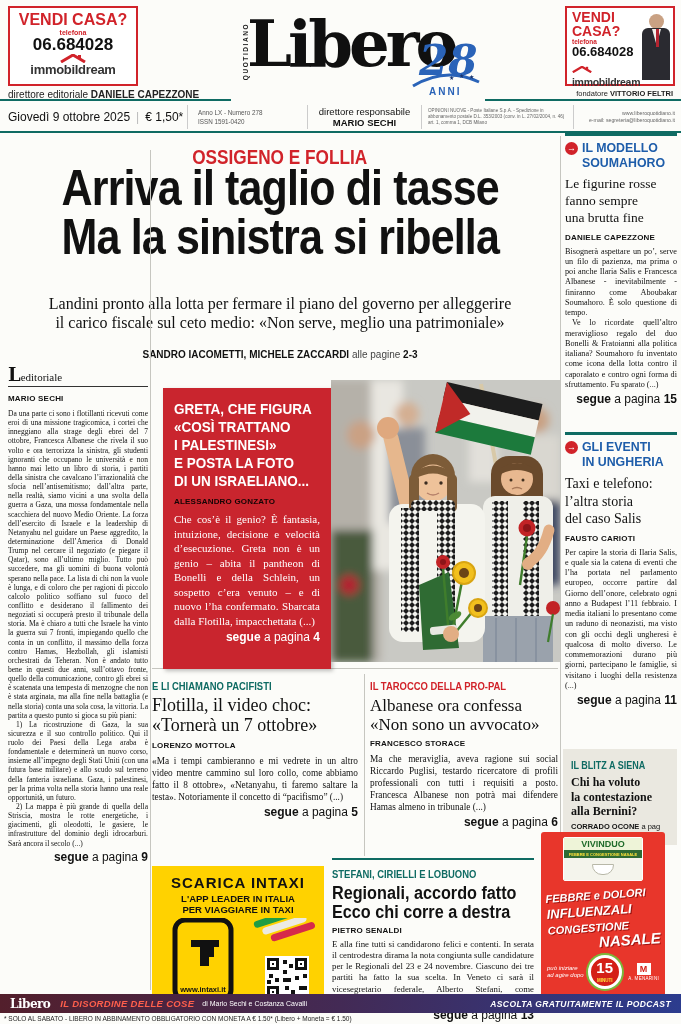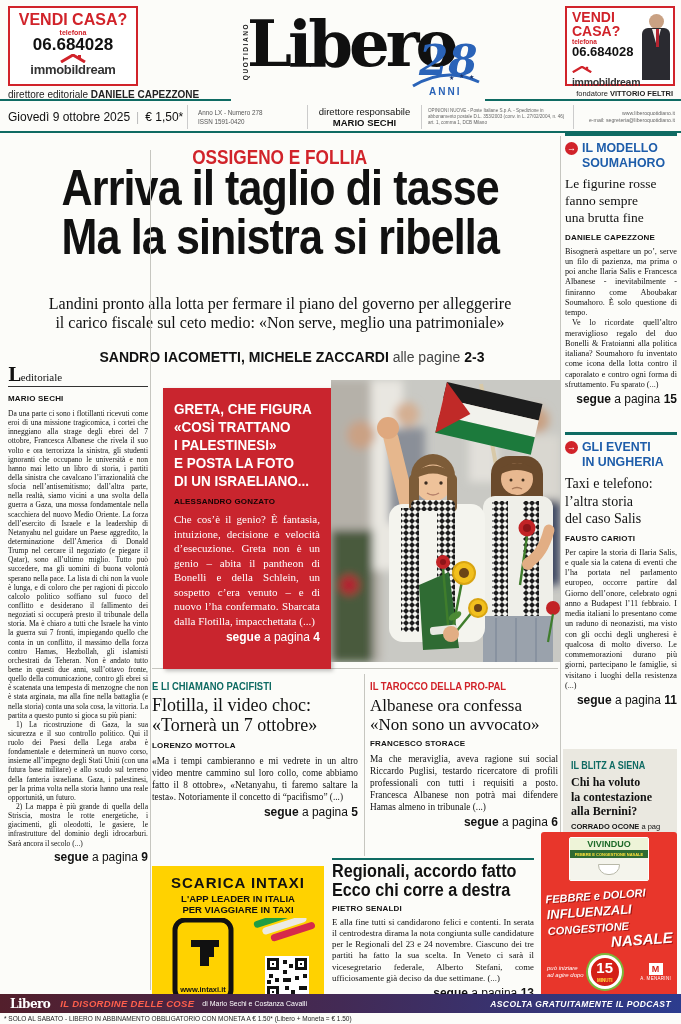--- a/index.html
+++ b/index.html
@@ -111,21 +111,21 @@
 
   <div class="abs cx" style="left:0;top:164px;width:560px;line-height:.98;">
     <span class="sqz sans" style="font-weight:bold;font-size:50px;letter-spacing:-1px;">Arriva il taglio di tasse</span><br>
     <span class="sqz sans" style="font-weight:bold;font-size:50px;letter-spacing:-1px;">Ma la sinistra si ribella</span>
   </div>
   <div class="abs cx" style="left:0;top:146px;width:560px;">
     <span class="sqz kick" style="color:#d1232a;font-size:20px;">OSSIGENO E FOLLIA</span>
   </div>
   <div class="abs cx pre" style="left:0;top:294px;width:560px;font-size:16px;line-height:1.2;">Landini pronto alla lotta per fermare il piano del governo per alleggerire
 il carico fiscale sul ceto medio: «Non serve, meglio una patrimoniale»</div>
-  <div class="abs cx sans" style="left:12px;top:349px;width:560px;font-size:14px;">
+  <div class="abs cx sans" style="left:0;top:349px;width:560px;font-size:10px;">
     <b>SANDRO IACOMETTI, MICHELE ZACCARDI</b>
     <span style="color:#444;">alle pagine</span>
     <b>2-3</b>
   </div>
 
   <div class="vline" style="left:150px;top:150px;height:840px;"></div>
   <div class="vline" style="left:560px;top:136px;height:854px;"></div>
   <div class="vline" style="left:364px;top:674px;height:182px;"></div>
   <div class="abs" style="left:152px;top:668px;width:406px;height:1px;background:#c6c6c0;"></div>
 
@@ -309,20 +309,21 @@
           <rect x="34" y="30" width="8" height="4"></rect>
         <rect x="30" y="38" width="4" height="4"></rect>
           <rect x="38" y="38" width="4" height="4"></rect>
           <rect x="18" y="38" width="4" height="4"></rect>
       </g>
     </svg>
   </div>
 
   <div class="abs" style="left:332px;top:858px;width:202px;">
     <div class="teal" style="height:2px;width:100%;"></div>
+    <div style="margin-top:4px;"><span class="kick sqzL" style="color:#0f6b63;font-size:10.5px;">STEFANI, CIRIELLI E LOBUONO</span></div>
     <div class="pre sans sqzL" style="font-weight:bold;font-size:18px;line-height:1.05;margin-top:2px;width:112%;">Regionali, accordo fatto
 Ecco chi corre a destra</div>
     <div class="auth" style="margin:4px 0 4px;">PIETRO SENALDI</div>
     <div class="jus" style="font-size:8.8px;line-height:1.27;">E alla fine tutti si candidarono felici e contenti. In serata il centrodestra dirama la nota congiunta sulle candidature per le Regionali del 23 e 24 novembre. Ciascuno dei tre partiti ha fatto la sua scelta. In Veneto ci sarà il vicesegretario federale, Alberto Stefani, come ufficiosamente già deciso da due settimane. (...)</div>
     <div class="seg">
       <b>segue</b> <span>a pagina</span> <b>13</b>
     </div>
   </div>
 
   <div class="abs teal" style="left:565px;top:133px;width:112px;height:3px;"></div>
@@ -365,21 +366,21 @@
   <div class="abs" style="left:563px;top:749px;width:114px;background:#eae8e0;padding:6px 8px 5px;">
     <div><span class="kick sqzL" style="color:#0f6b63;font-size:10px;">IL BLITZ A SIENA</span></div>
     <div class="pre" style="font-weight:bold;font-size:12px;line-height:1.22;margin-top:2px;">Chi ha voluto
 la contestazione
 alla Bernini?</div>
     <div class="sans" style="font-size:7.5px;margin-top:3px;">
       <b>CORRADO OCONE</b> <span>a pag</span> <b>14</b>
     </div>
   </div>
 
-  <div class="abs sans" style="left:541px;top:832px;width:136px;height:176px;background:#e8362b;border-radius:3px;padding:5px 6px;overflow:hidden;">
+  <div class="abs sans" style="left:541px;top:832px;width:124px;height:176px;background:#e8362b;border-radius:3px;padding:5px 6px;overflow:hidden;">
     <div style="width:80px;height:44px;margin:0 auto;background:#cfe08a;border:1px solid #fff;border-radius:2px;overflow:hidden;">
       <div style="font-weight:bold;font-size:9px;color:#1f6b2a;text-align:center;background:#eef4d8;padding:1px 0;">VIVINDUO</div>
       <div style="font-size:4px;font-weight:bold;color:#ffe23a;background:#2f6b33;text-align:center;padding:1.5px 0;">FEBBRE E CONGESTIONE NASALE</div>
       <div style="position:relative;height:22px;background:#f4f4ec;">
         <div style="position:absolute;left:28px;top:6px;width:22px;height:11px;background:#fff;border:1px solid #b8b8a8;border-radius:0 0 10px 10px;"></div>
       </div>
     </div>
     <div style="margin-top:5px;transform:rotate(-4deg);color:#fff;font-style:italic;font-weight:bold;text-shadow:1px 1px 0 #9c1410;line-height:1.0;">
       <div><span style="font-size:11px;">FEBBRE e DOLORI</span></div>
       <div><span style="font-size:13px;">INFLUENZALI</span>

